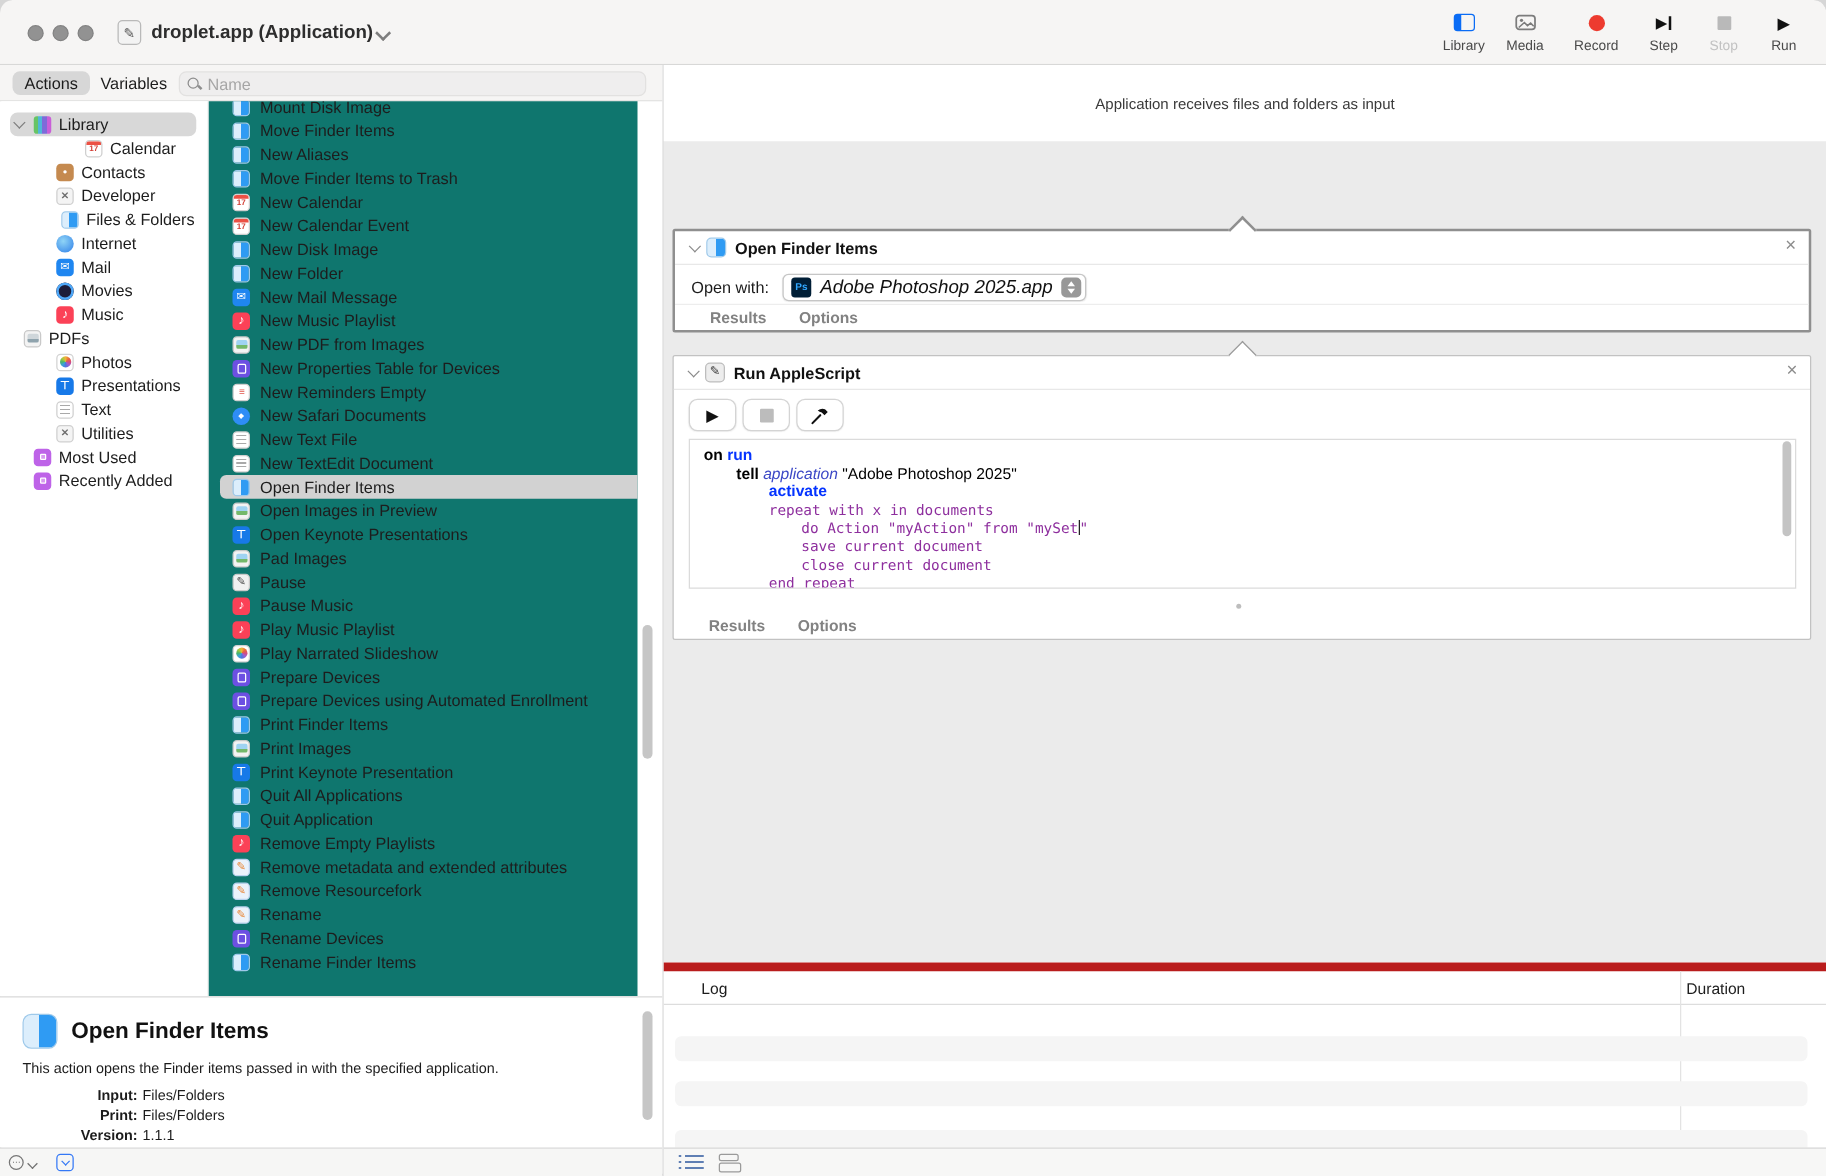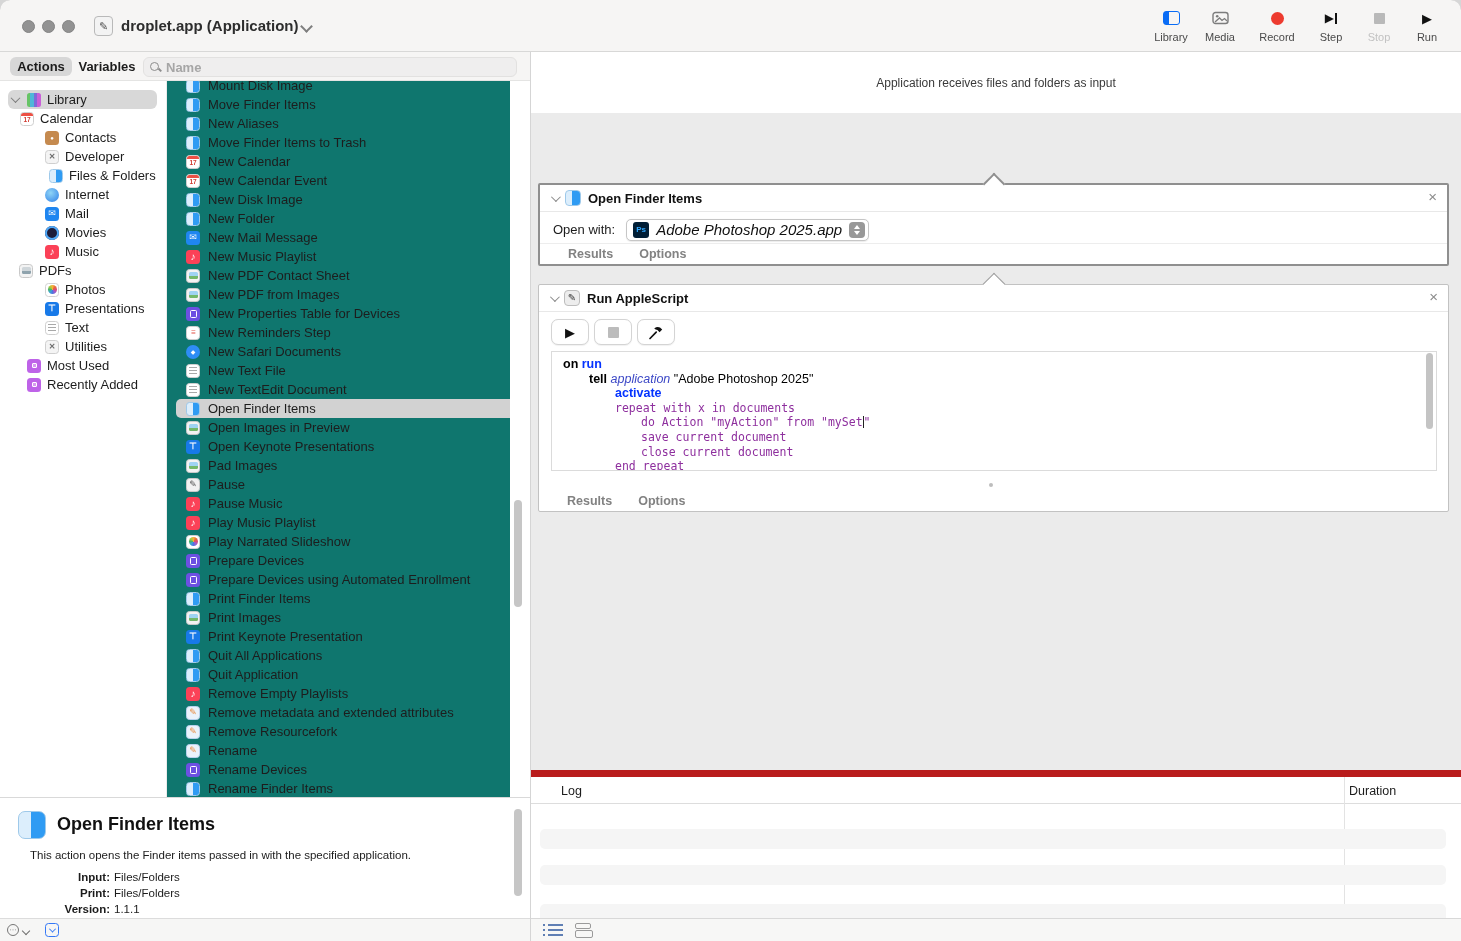--- a/index.html
+++ b/index.html
@@ -29,21 +29,21 @@
   .tb-library-ic:before{content:"";position:absolute;left:0;top:0;bottom:0;width:5px;background:#0a6cf5;}
   .rec-dot{width:13px;height:13px;border-radius:50%;background:#ed3b2f;}
   .step-ic{display:flex;align-items:center;}
   .step-ic .tri{font-size:12px;color:#111;line-height:1;}
   .step-ic .bar{width:2.5px;height:11px;background:#111;margin-left:1px;}
   .run-tri{font-size:13px;color:#111;line-height:1;}
   .stop-sq{width:11px;height:11px;background:#b9b9b9;border-radius:1px;}
 
   
   .filter-row{position:absolute;left:0;top:52px;width:530px;height:29px;background:#f6f5f4;
-    border-bottom:1px solid #e4e4e3;font-weight:bold;}
+    border-bottom:1px solid #e4e4e3;}
   .seg{position:absolute;top:5px;height:19px;display:flex;align-items:center;justify-content:center;
     font-size:13px;color:#1c1c1c;}
   .seg.sel{left:10px;width:62px;background:#d7d7d7;border-radius:6px;}
   .seg.plain{left:78px;width:58px;}
   .search{position:absolute;left:143px;top:5px;width:374px;height:20px;background:#efeeee;
     border:1px solid #e2e1e0;border-radius:6px;display:flex;align-items:center;padding-left:6px;gap:5px;}
   .mag{position:relative;width:11px;height:11px;flex:0 0 auto;}
   .mag:before{content:"";position:absolute;left:0;top:0;width:7px;height:7px;border:1.5px solid #8d8d8d;border-radius:50%;}
   .mag:after{content:"";position:absolute;left:7.5px;top:7.5px;width:4px;height:1.5px;background:#8d8d8d;transform:rotate(45deg);}
   .search .ph{font-size:13px;color:#a6a6a6;}
@@ -99,21 +99,21 @@
   .ic-smartfolder{background:#be63e8;}
   .ic-smartfolder i{display:block;width:5px;height:5px;border:1.2px solid #fff;border-radius:1px;background:#d89af1;}
   .ic-applescript{background:#ededed;border:0.5px solid #bdbdbd;color:#3a3a3a;font-size:10px;}
   .ic-ps{background:#001e36;color:#31a8ff;font-weight:700;font-size:8px;border-radius:3px;}
 
   
   .descpanel{position:absolute;left:0;top:797px;width:530px;height:121px;background:#fff;border-top:1px solid #d9d9d9;}
   .desc-ic{position:absolute;left:18px;top:13px;width:28px;height:28px;border-radius:7px;
     background:linear-gradient(90deg,#dceefc 0 46%,#2f9bf3 46% 100%);border:0.5px solid #9ec9ea;}
   .desc-title{position:absolute;left:57px;top:16px;font-size:18px;font-weight:700;color:#111;}
-  .desc-text{position:absolute;left:30px;top:51px;font-size:11.5px;color:#1c1c1c;}
+  .desc-text{position:absolute;left:18px;top:51px;font-size:11.5px;color:#1c1c1c;}
   .desc-field{position:absolute;left:0;width:330px;font-size:11.5px;color:#1c1c1c;}
   .desc-field .fl{display:inline-block;width:110px;text-align:right;font-weight:700;}
   .desc-field .fv{margin-left:4px;}
   .leftbar{position:absolute;left:0;top:918px;width:530px;height:23px;background:#f6f6f5;border-top:1px solid #dcdcdc;}
   .ell-circle{position:absolute;left:7px;top:5px;width:12px;height:12px;border:1.2px solid #767676;border-radius:50%;
     display:flex;align-items:center;justify-content:center;font-size:7px;color:#666;letter-spacing:0;}
   .ell-chev{position:absolute;left:23px;top:9px;width:6px;height:6px;border-right:1.5px solid #6f6f6f;border-bottom:1.5px solid #6f6f6f;transform:rotate(45deg);}
   .mb-toggle{position:absolute;left:45px;top:4px;width:14px;height:14px;border:1.5px solid #3478f6;border-radius:3.5px;
     display:flex;align-items:center;justify-content:center;}
   .mb-toggle i{width:5px;height:5px;border-right:1.5px solid #3478f6;border-bottom:1.5px solid #3478f6;transform:rotate(45deg) translate(-1px,-1px);}
@@ -255,21 +255,21 @@
   <div class="sidebar">
 
       <div class="side-row selected lib" style="padding-left: 12px;">
         <span class="chev"></span>
         <span class="ic ic-library">
           <span></span>
         </span>
         <span>Library</span>
       </div>
 
-      <div class="side-row" style="padding-left: 20px;">
+      <div class="side-row" style="padding-left: 68px;">
 
         <span class="ic ic-calendar">
           <span>17</span>
         </span>
         <span>Calendar</span>
       </div>
 
       <div class="side-row" style="padding-left: 45px;">
 
         <span class="ic ic-contacts">
@@ -454,27 +454,20 @@
           <span>New Mail Message</span>
         </div>
 
         <div class="act-row">
           <span class="ic ic-music">
             <span>♪</span>
           </span>
           <span>New Music Playlist</span>
         </div>
 
-        <div class="act-row">
-          <span class="ic ic-preview">
-            <i></i>
-            <span></span>
-          </span>
-          <span>New PDF Contact Sheet</span>
-        </div>
 
         <div class="act-row">
           <span class="ic ic-preview">
             <i></i>
             <span></span>
           </span>
           <span>New PDF from Images</span>
         </div>
 
         <div class="act-row">
@@ -482,21 +475,21 @@
             <i></i>
             <span></span>
           </span>
           <span>New Properties Table for Devices</span>
         </div>
 
         <div class="act-row">
           <span class="ic ic-reminders">
             <span>≡</span>
           </span>
-          <span>New Reminders Step</span>
+          <span>New Reminders Empty</span>
         </div>
 
         <div class="act-row">
           <span class="ic ic-safari">
             <span>◆</span>
           </span>
           <span>New Safari Documents</span>
         </div>
 
         <div class="act-row">

